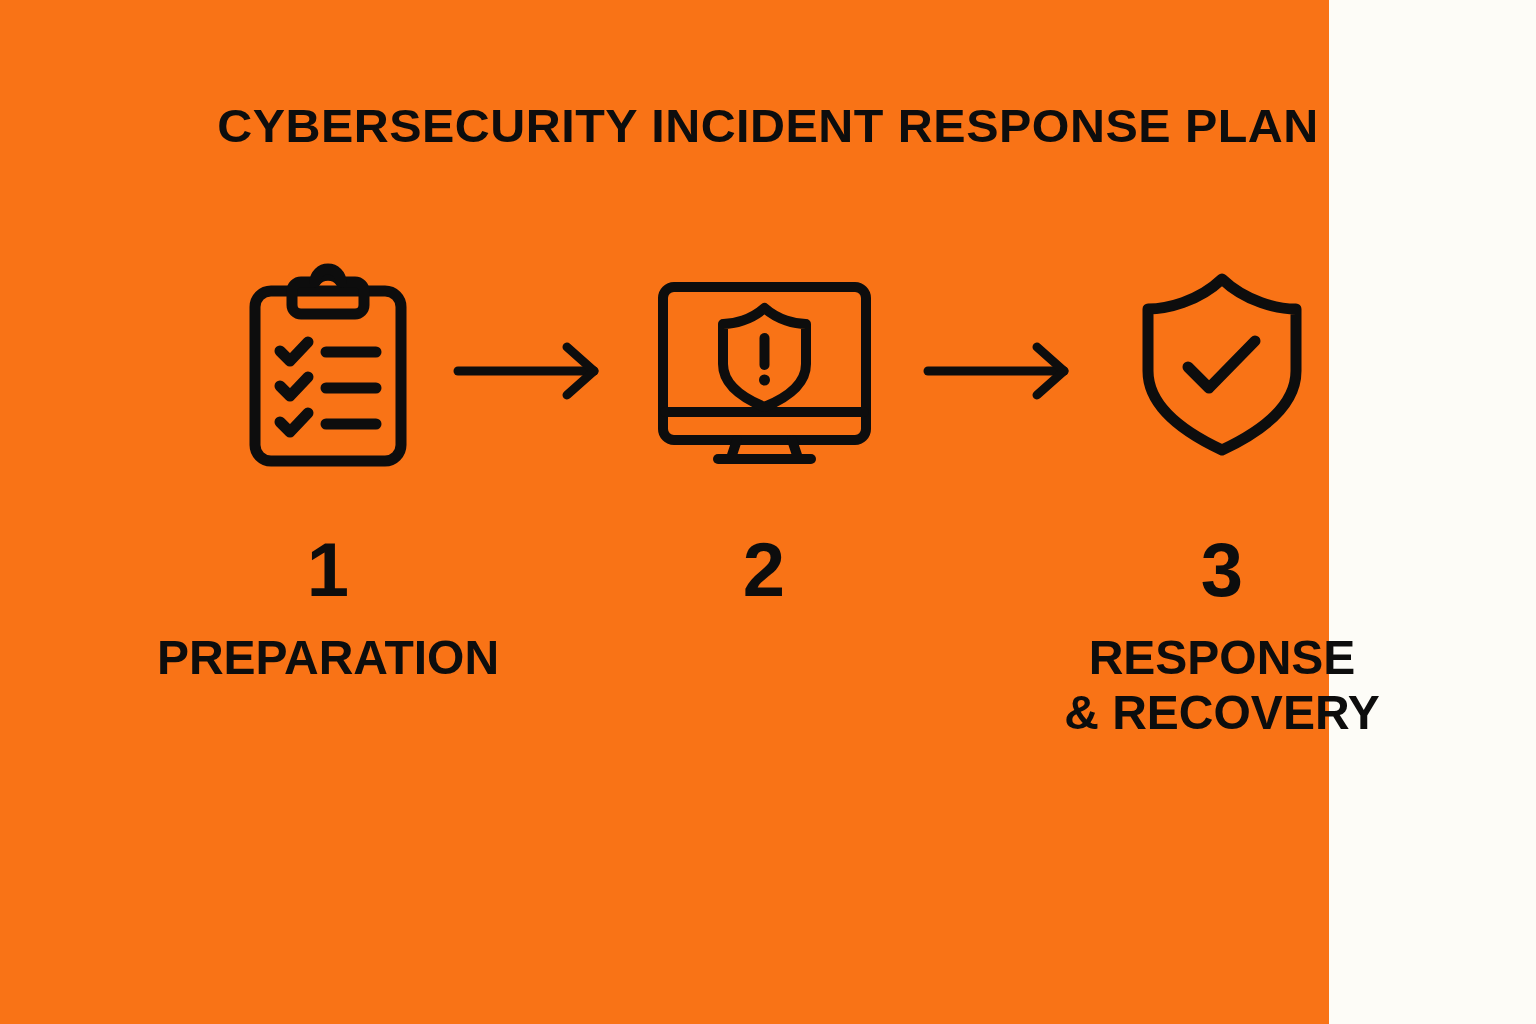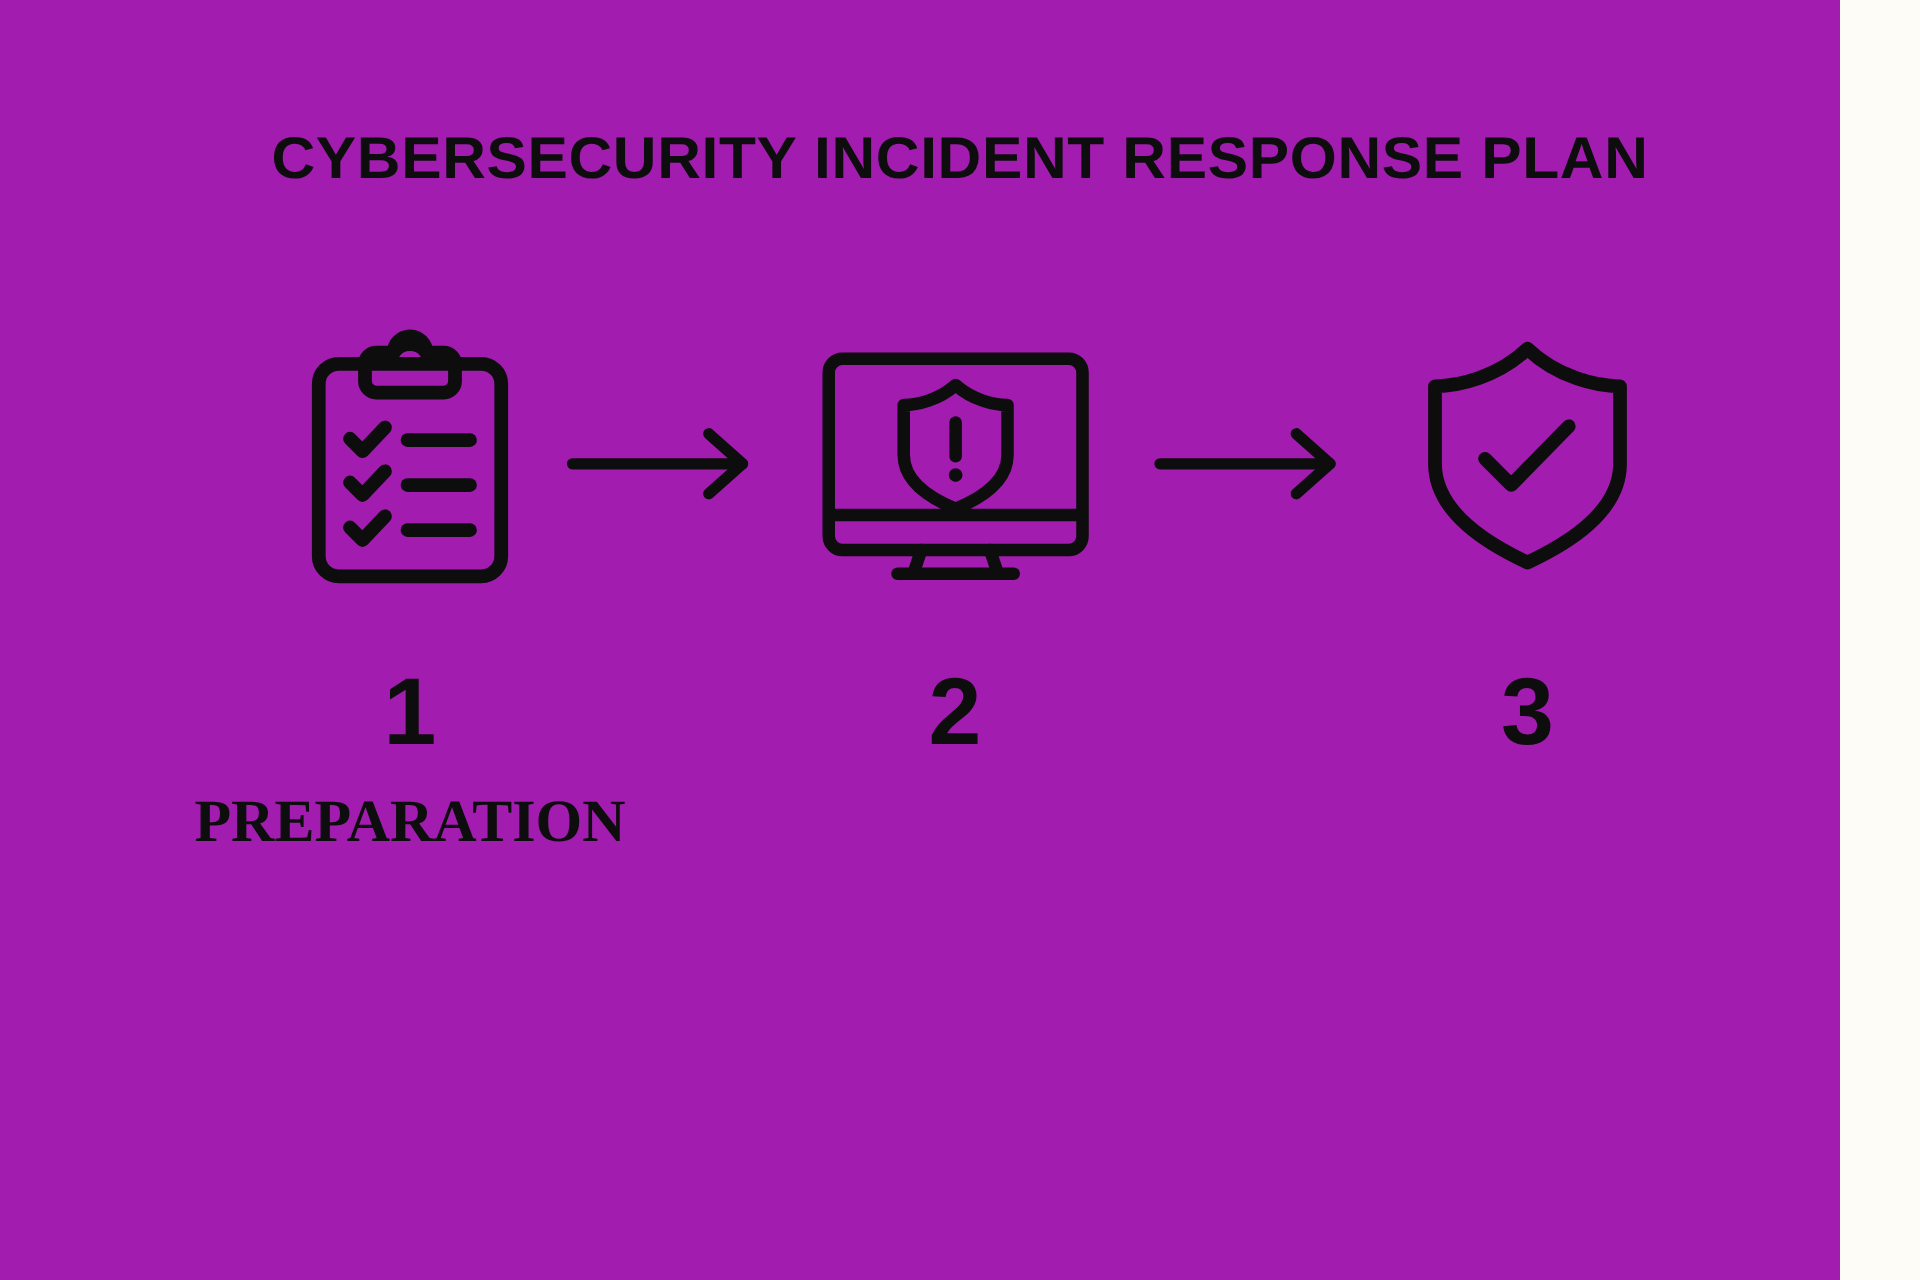--- a/index.html
+++ b/index.html
@@ -9,23 +9,23 @@
   body {
     width: 1536px;
     height: 1024px;
     background: #fdfcf7;
     font-family: "Liberation Sans", sans-serif;
     color: #111111;
     overflow: hidden;
   }
   #canvas {
     position: relative;
-    width: 1472px;
+    width: 1329px;
     height: 1024px;
-    background: #a21caf;
+    background: #f97316;
   }
 
   
   .title {
     position: absolute;
     top: 98px;
     left: 0;
     width: 1536px;
     text-align: center;
     font-family: "Liberation Sans", sans-serif;
@@ -67,21 +67,21 @@
   .step-num {
     font-family: "Liberation Sans", sans-serif;
     font-weight: bold;
     font-size: 76px;
     line-height: 76px;
     color: #0d0d0d;
     margin-top: 62px;
   }
 
   .step-label {
-    font-family: Liberation Serif, serif;
+    font-family: Liberation Sans, sans-serif;
     font-weight: bold;
     font-size: 48px;
     line-height: 55px;
     color: #0d0d0d;
     margin-top: 22px;
     white-space: pre-line;
   }
 
   
   .arrow {
@@ -164,20 +164,22 @@
                    C 62 35, 30 42, 12 42
                    L 12 104
                    C 12 143, 54 168, 86 183
                    C 118 168, 160 143, 160 104
                    L 160 42
                    C 142 42, 110 35, 86 12 Z"></path>
           <polyline points="52,100 73,121 119,74"></polyline>
         </svg>
       </div>
       <div class="step-num">3</div>
+      <div class="step-label">RESPONSE
+&amp; RECOVERY</div>
     </div>
   </div>
 
   <div class="arrow arrow-1">
     <svg width="152" height="60" viewBox="0 0 152 60" fill="none" stroke="#0d0d0d" stroke-width="9" stroke-linecap="round" stroke-linejoin="round">
       <line x1="6" y1="30" x2="142" y2="30"></line>
       <polyline points="115,6 142,30 115,54"></polyline>
     </svg>
   </div>
 

